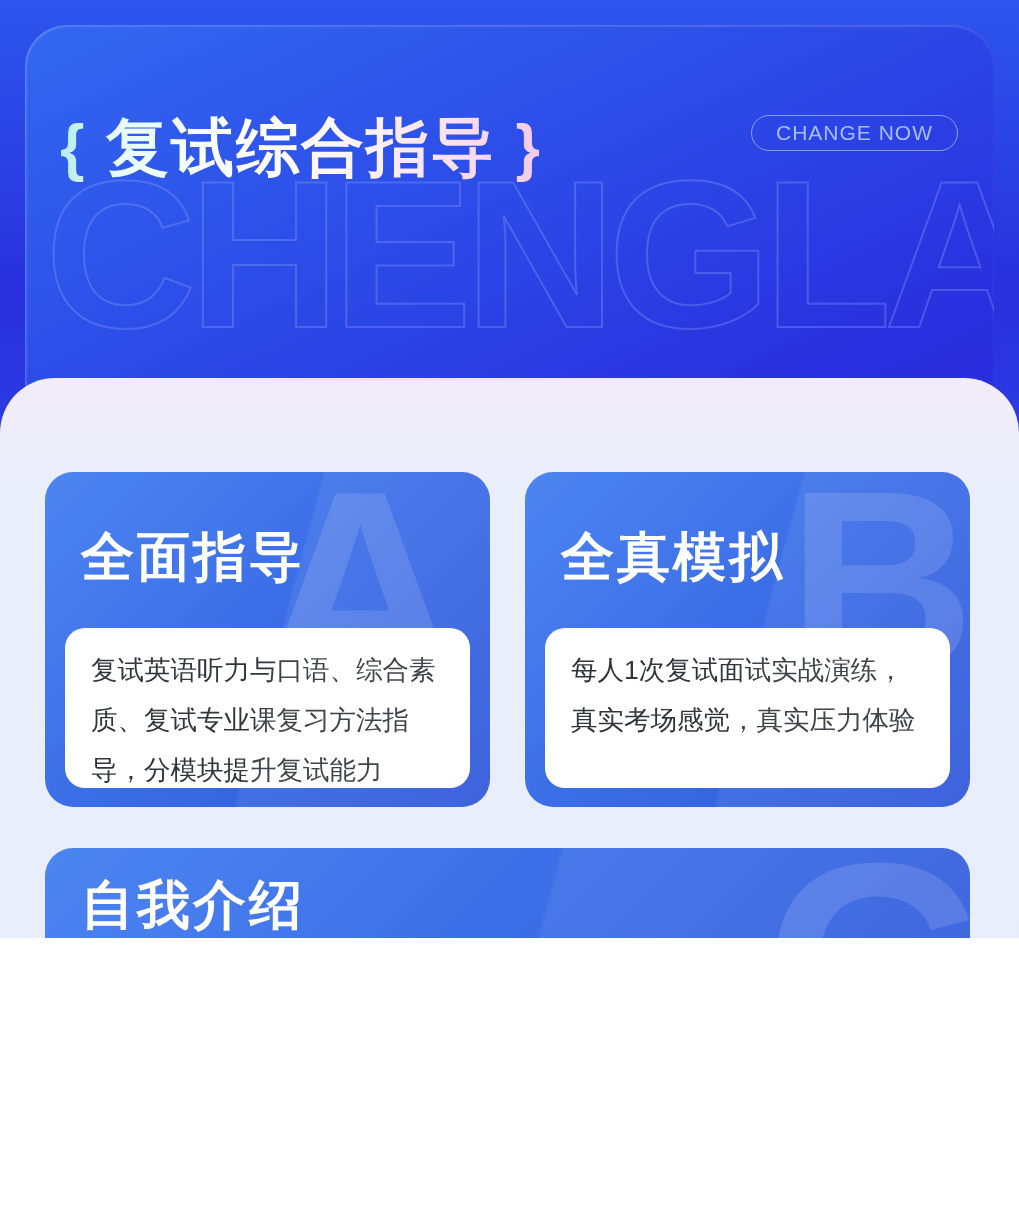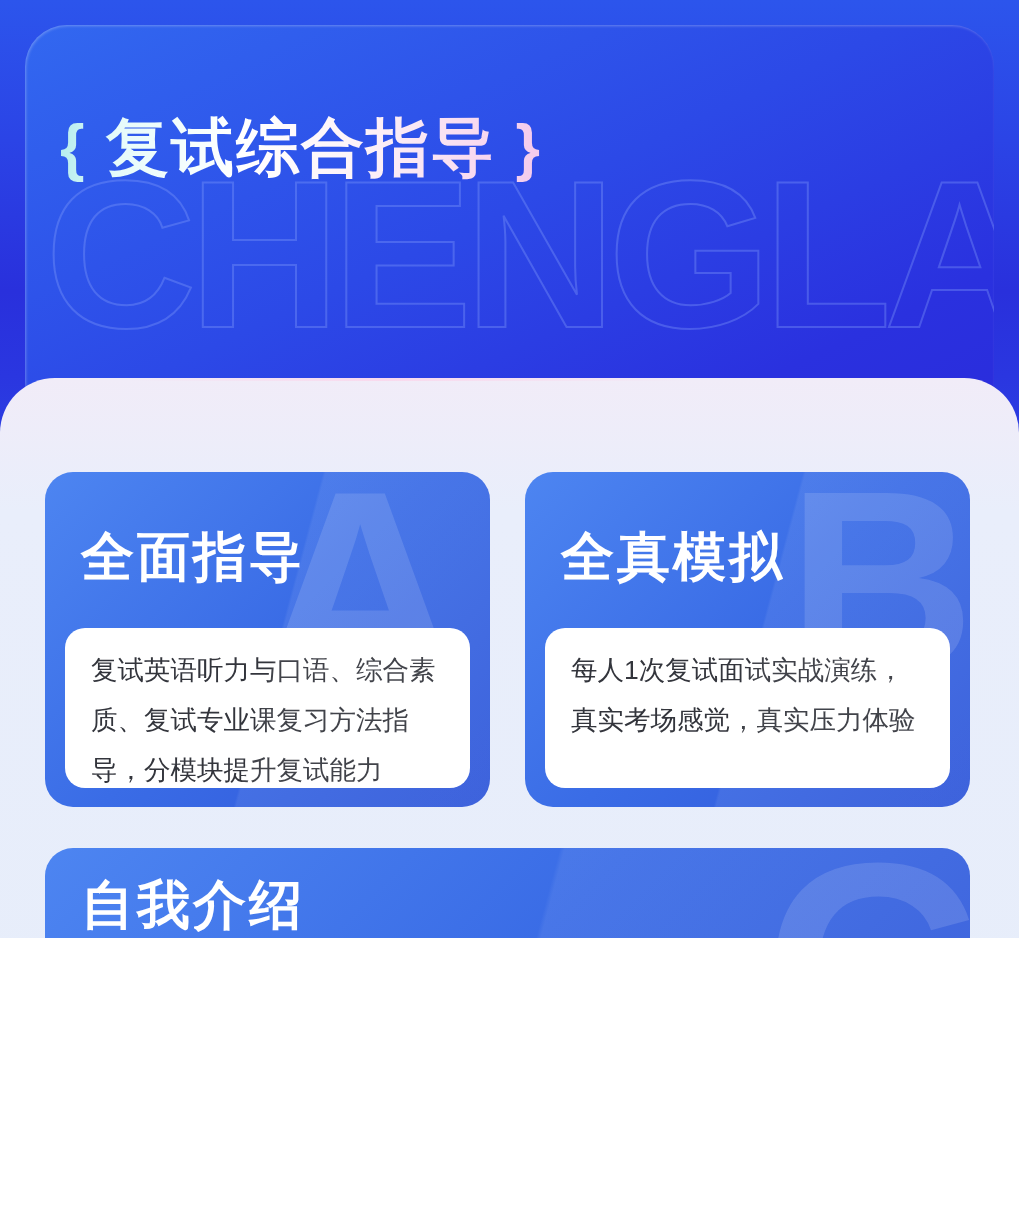--- a/index.html
+++ b/index.html
@@ -111,20 +111,21 @@
   }
   .card-3 .card-body { padding: 21px 28px 0 28px; }
 </style>
 </head>
 <body>
 
 <div class="poster">
 
   <div class="header-panel">
     <div class="hdr-watermark">CHENGLA</div>
+    <div class="badge">CHANGE NOW</div>
     <h1 class="title">{ 复试综合指导 }</h1>
   </div>
 
   <div class="light-panel">
     <div class="top-shine"></div>
 
     <section class="card card-1">
       <div class="card-watermark">A</div>
       <h2 class="card-heading">全面指导</h2>
       <div class="card-box">

